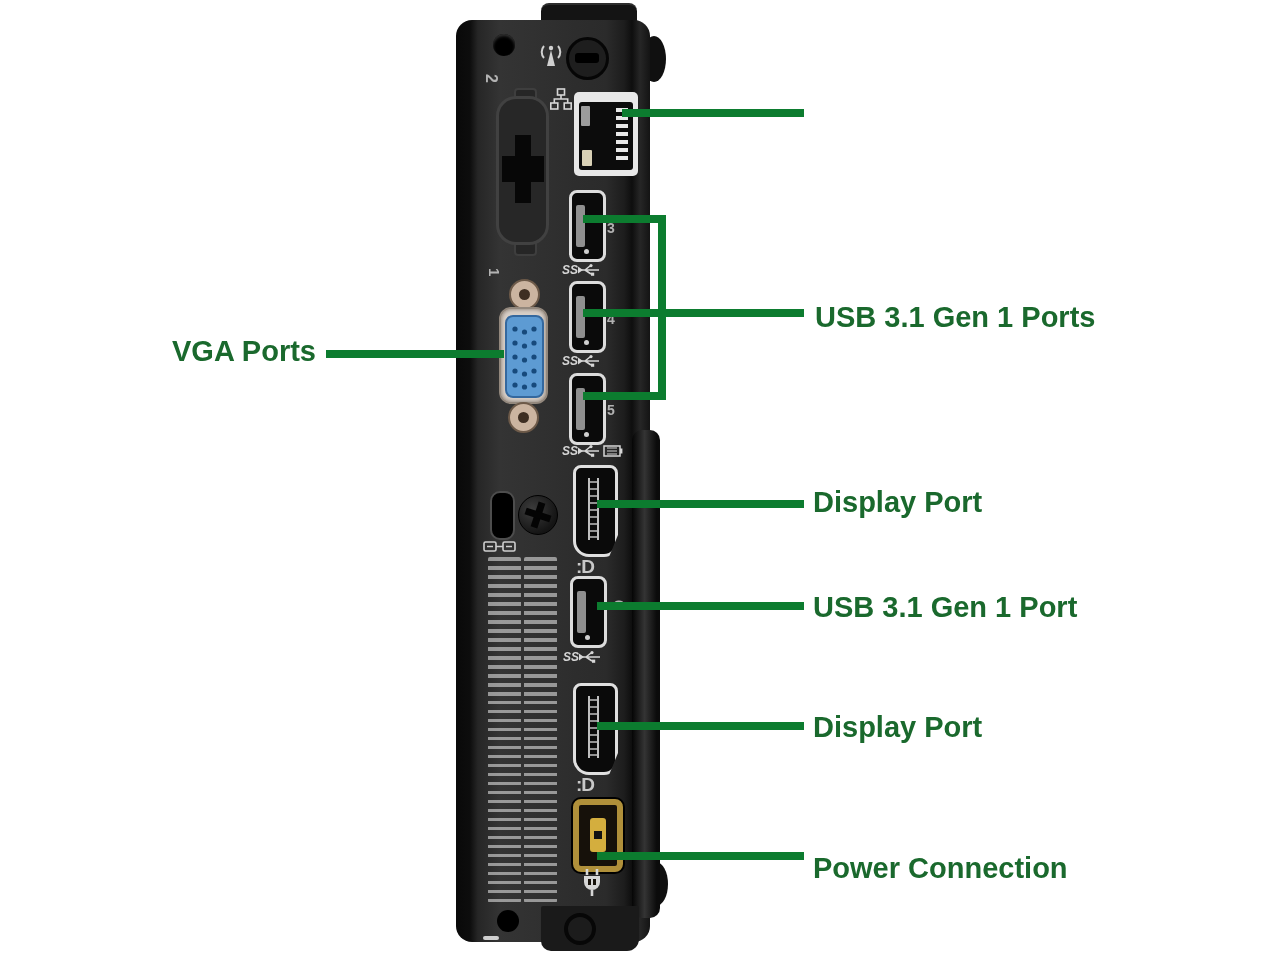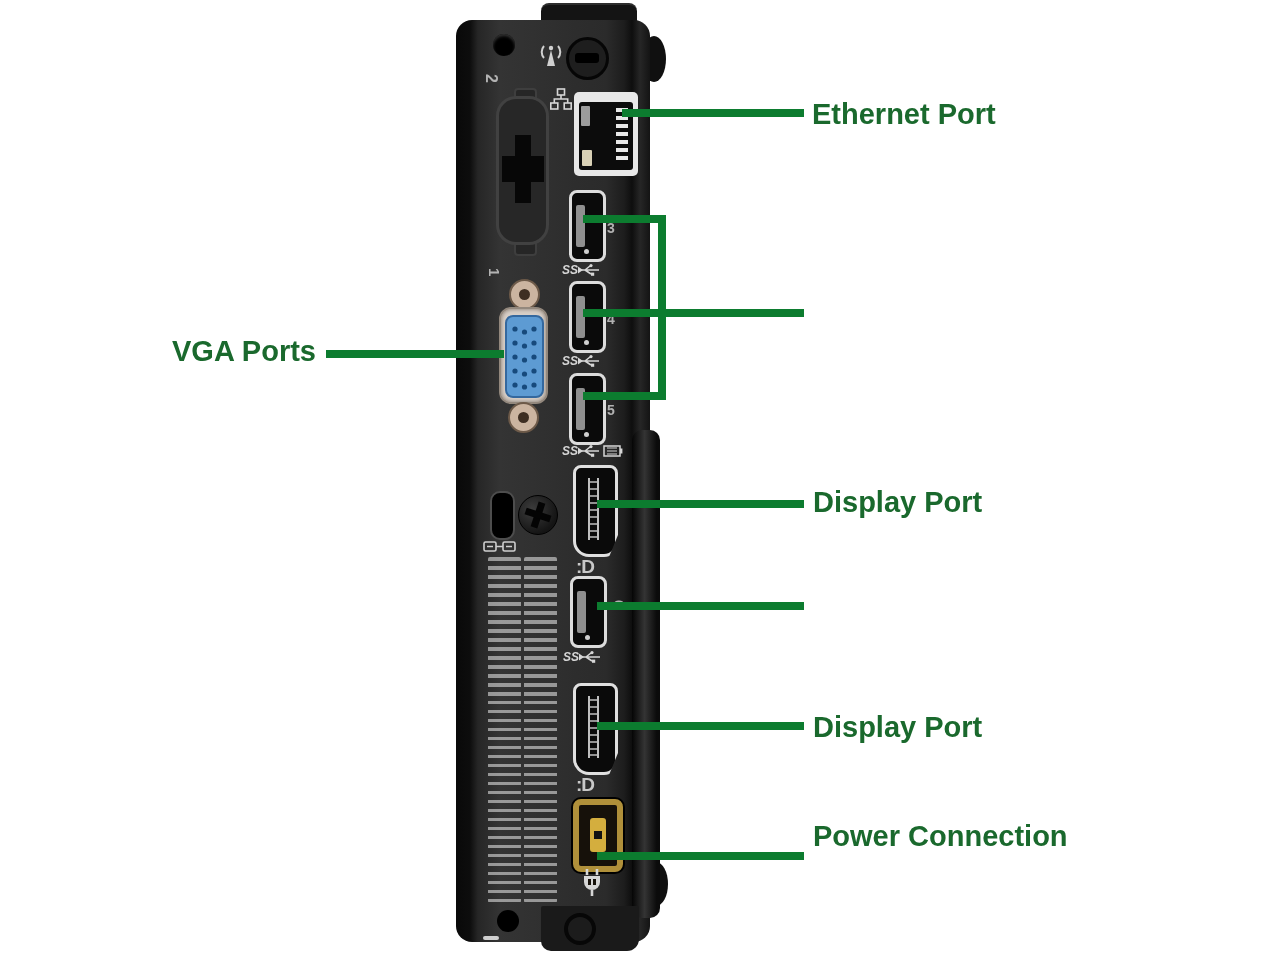--- a/index.html
+++ b/index.html
@@ -255,19 +255,20 @@
   <div class="pline" style="left:583px;top:215px;width:83px;"></div>
   <div class="pline" style="left:583px;top:309px;width:221px;"></div>
   <div class="pline" style="left:583px;top:392px;width:83px;"></div>
   <div class="pvert" style="left:658px;top:215px;height:185px;"></div>
   <div class="pline" style="left:326px;top:350px;width:178px;"></div>
   <div class="pline" style="left:597px;top:500px;width:207px;"></div>
   <div class="pline" style="left:597px;top:602px;width:207px;"></div>
   <div class="pline" style="left:597px;top:722px;width:207px;"></div>
   <div class="pline" style="left:597px;top:852px;width:207px;"></div>
 
-  <div class="plabel" style="left:812px;top:98px;">Ethernet Port</div>
+  <div class="plabel" style="left:815px;top:301px;">USB 3.1 Gen 1 Ports</div>
   <div class="plabel" style="left:172px;top:335px;">VGA Ports</div>
   <div class="plabel" style="left:813px;top:486px;">Display Port</div>
+  <div class="plabel" style="left:813px;top:591px;">USB 3.1 Gen 1 Port</div>
   <div class="plabel" style="left:813px;top:711px;">Display Port</div>
-  <div class="plabel" style="left:813px;top:820px;">Power Connection</div>
+  <div class="plabel" style="left:813px;top:852px;">Power Connection</div>
 
 </div>
 
 </body></html>

